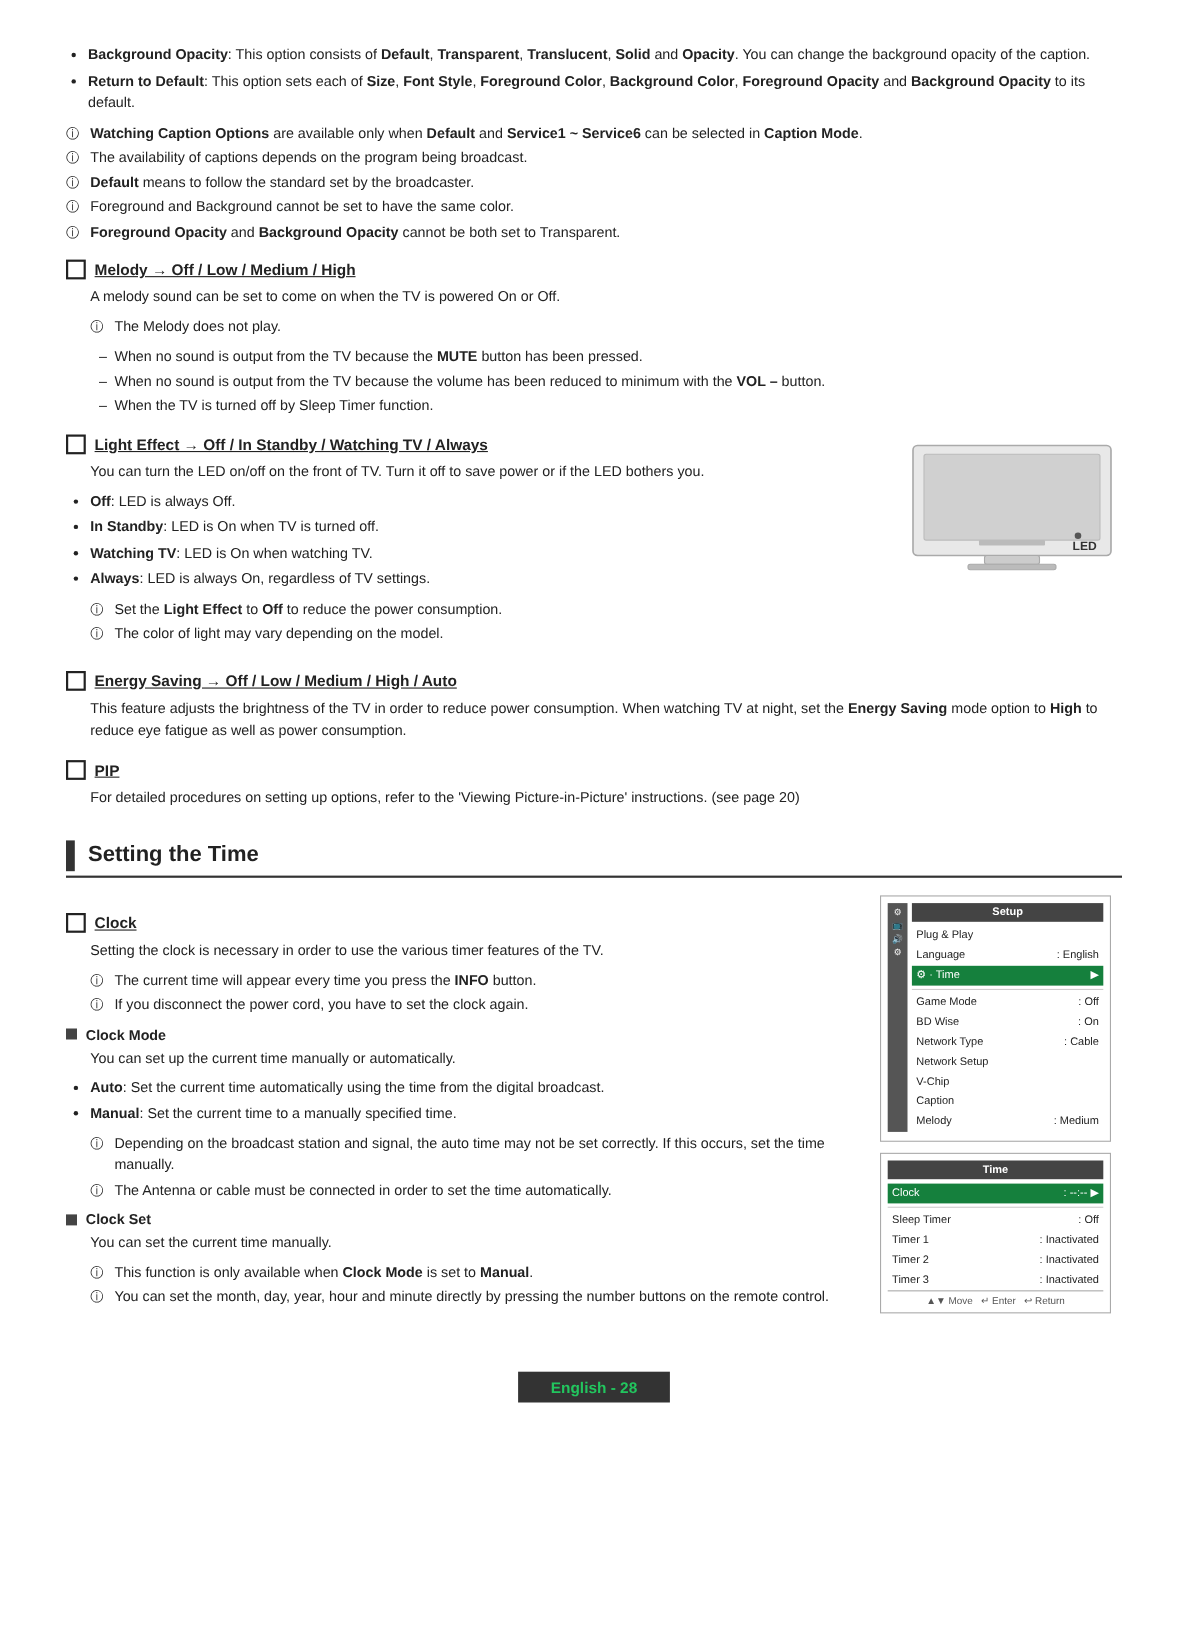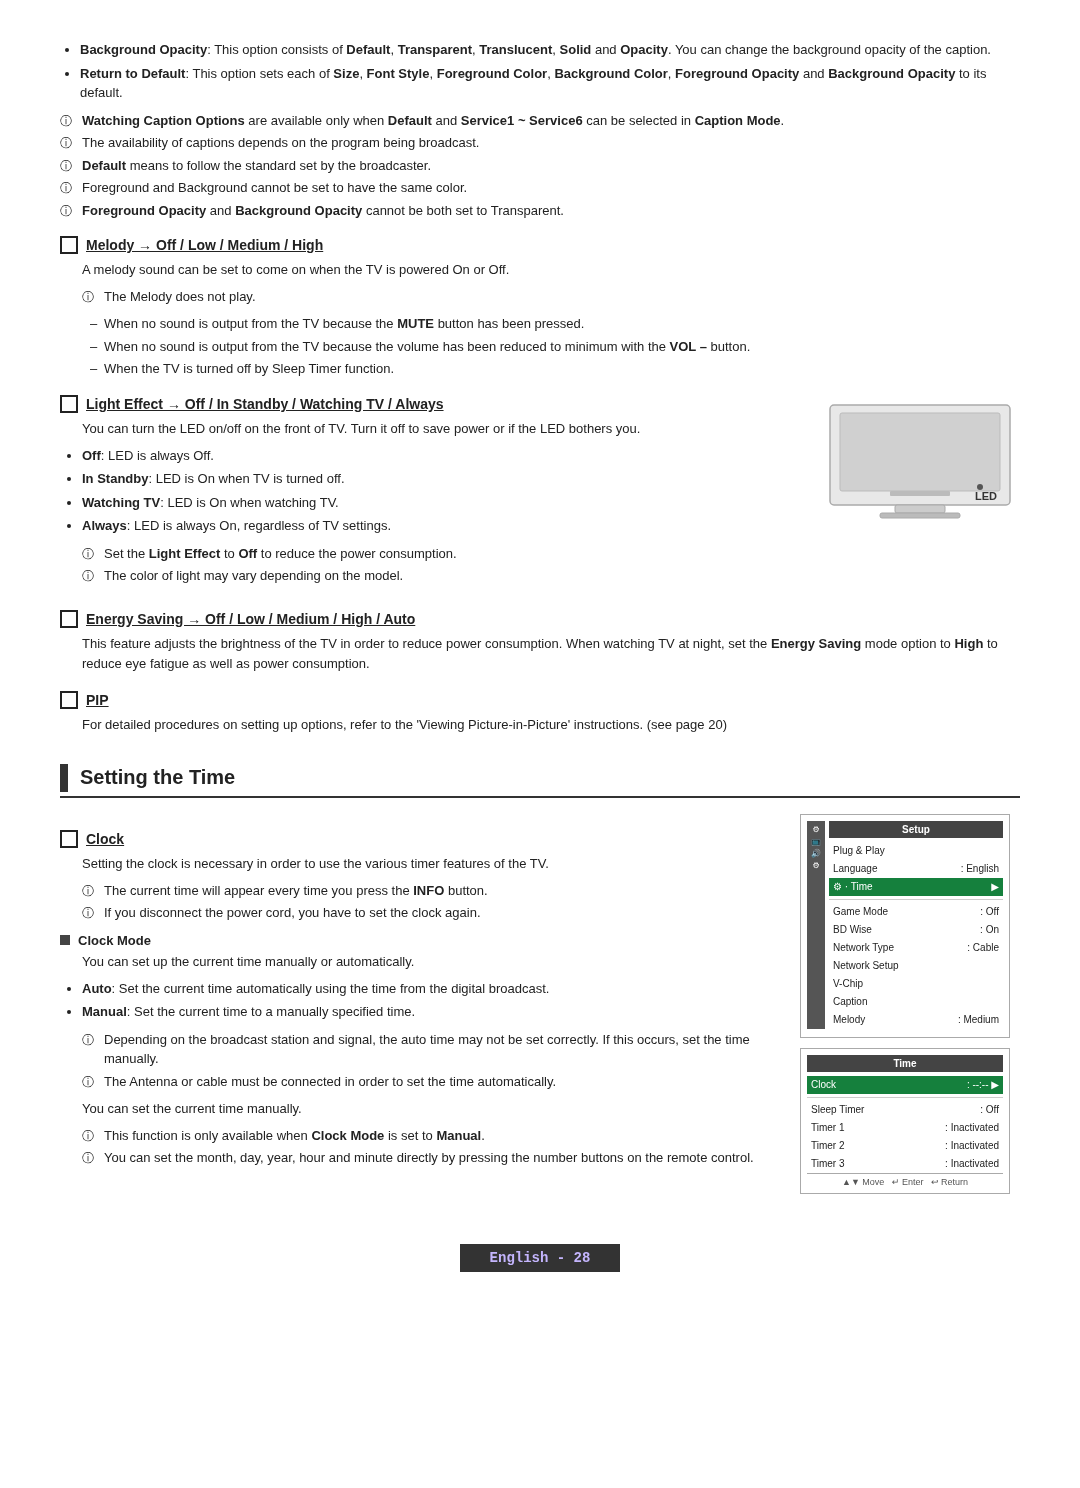--- a/index.html
+++ b/index.html
@@ -137,25 +137,24 @@
 
     
     .page-footer {
       text-align: center;
       margin-top: 40px;
       padding: 10px;
     }
     .page-number-box {
       display: inline-block;
       background: #333;
-      color: #c4b5fd;
+      color: #22c55e;
       padding: 6px 30px;
       font-size: 14px;
       font-weight: bold;
-      font-family: Liberation Mono, monospace;
     }
 
     .clearfix::after { content: ''; display: table; clear: both; }
   </style>
 </head>
 <body>
 
 <div>
   <ul class="bullet-list">
     <li>
@@ -262,20 +261,23 @@
     <p class="content-text indent">You can set up the current time manually or automatically.</p>
     <ul class="bullet-list indent">
       <li><b>Auto</b>: Set the current time automatically using the time from the digital broadcast.</li>
       <li><b>Manual</b>: Set the current time to a manually specified time.</li>
     </ul>
     <ul class="note-list indent">
       <li>Depending on the broadcast station and signal, the auto time may not be set correctly. If this occurs, set the time manually.</li>
       <li>The Antenna or cable must be connected in order to set the time automatically.</li>
     </ul>
 
+    <div class="sub-heading">
+      <span>Clock Set</span>
+    </div>
     <p class="content-text indent">You can set the current time manually.</p>
     <ul class="note-list indent">
       <li>This function is only available when <b>Clock Mode</b> is set to <b>Manual</b>.</li>
       <li>You can set the month, day, year, hour and minute directly by pressing the number buttons on the remote control.</li>
     </ul>
   </div>
 
   <div class="col-images">
 
     <div class="menu-screenshot">

